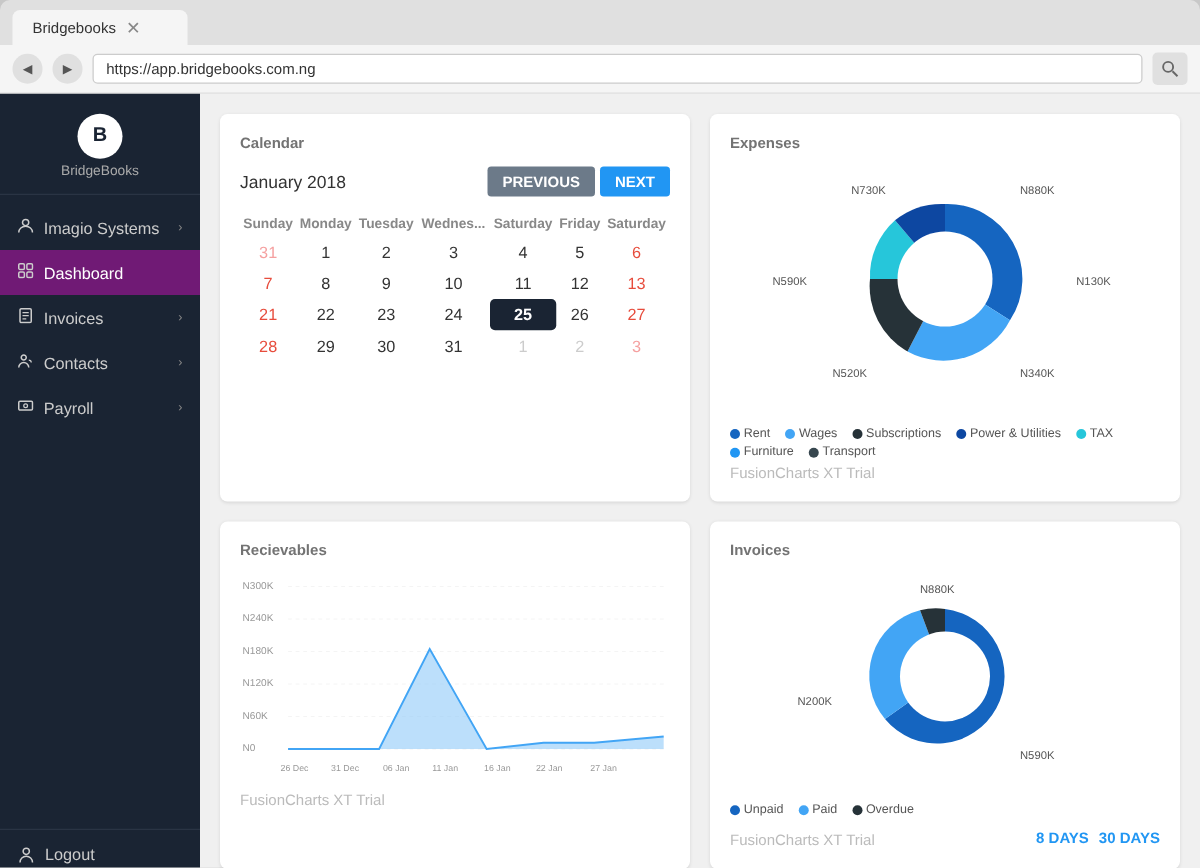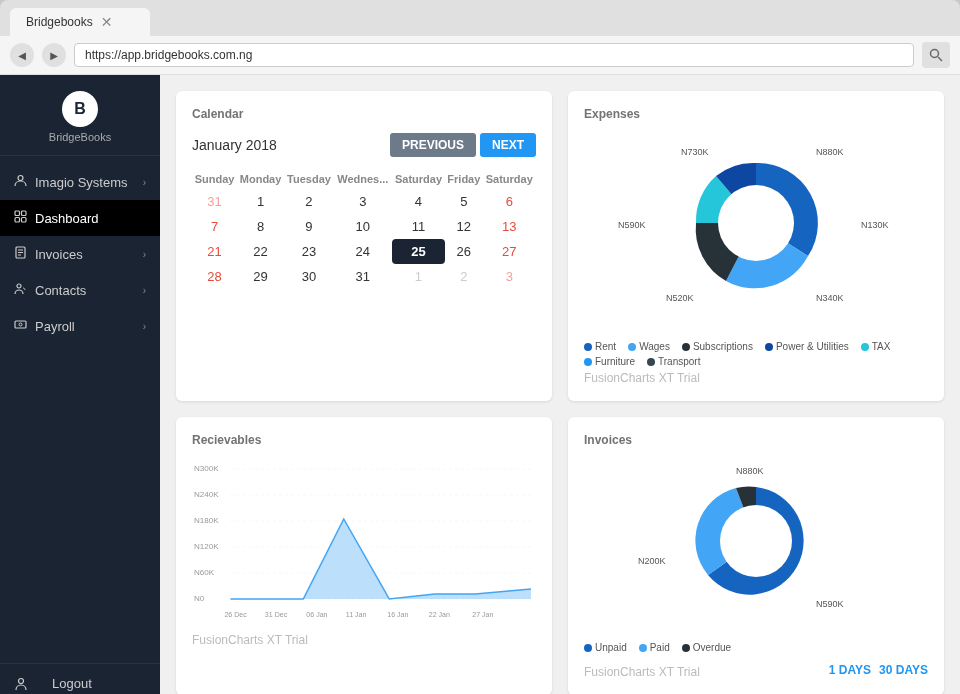--- a/index.html
+++ b/index.html
@@ -18,25 +18,25 @@
     
     .app-container { display: flex; height: 628px; background: #f0f0f0; }
 
     
     .sidebar { width: 160px; background: #1a2433; display: flex; flex-direction: column; flex-shrink: 0; }
     .sidebar-logo { display: flex; flex-direction: column; align-items: center; padding: 16px 0 12px; border-bottom: 1px solid #2a3444; }
     .logo-icon { width: 36px; height: 36px; background: white; border-radius: 50%; display: flex; align-items: center; justify-content: center; font-weight: bold; color: #1a2433; font-size: 16px; }
     .logo-text { color: #aaa; font-size: 11px; margin-top: 4px; }
     .sidebar-nav { flex: 1; padding: 8px 0; }
     .sidebar-item { display: flex; align-items: center; justify-content: space-between; padding: 10px 14px; color: #ccc; font-size: 13px; cursor: pointer; }
-    .sidebar-item.active { background: #000000; color: white; }
+    .sidebar-item.active { background: #701a75; color: white; }
     .sidebar-item .item-left { display: flex; align-items: center; gap: 8px; }
     .sidebar-item .chevron { font-size: 10px; color: #888; }
     .sidebar-footer { padding: 12px 14px; border-top: 1px solid #2a3444; }
-    .sidebar-logout { color: #ccc; font-size: 13px; cursor: pointer; display: flex; align-items: center; gap: 24px; }
+    .sidebar-logout { color: #ccc; font-size: 13px; cursor: pointer; display: flex; align-items: center; gap: 8px; }
 
     
     .main-content { flex: 1; padding: 16px; overflow-y: auto; display: grid; grid-template-columns: 1fr 1fr; grid-template-rows: auto auto; gap: 16px; }
 
     .card { background: white; border-radius: 6px; padding: 16px; box-shadow: 0 1px 3px rgba(0,0,0,0.1); }
 
     
     .calendar-card { grid-column: 1; grid-row: 1; }
     .card-title { font-size: 12px; font-weight: 600; color: #737373; margin-bottom: 12px; }
     .cal-header { display: flex; align-items: center; justify-content: space-between; margin-bottom: 12px; }
@@ -357,19 +357,19 @@
             <span>Paid</span>
           </div>
           <div class="legend-item">
             <div class="legend-dot" style="background:#263238"></div>
             <span>Overdue</span>
           </div>
         </div>
       <div class="inv-footer">
         <div class="fusion-credit">FusionCharts XT Trial</div>
         <div class="inv-days" id="inv-days">
-            <span class="inv-day">1 DAYS</span>
+            <span class="inv-day">8 DAYS</span>
             <span class="inv-day">30 DAYS</span>
           </div>
       </div>
     </div>
   </div>
 </div>
 
 </body></html>

